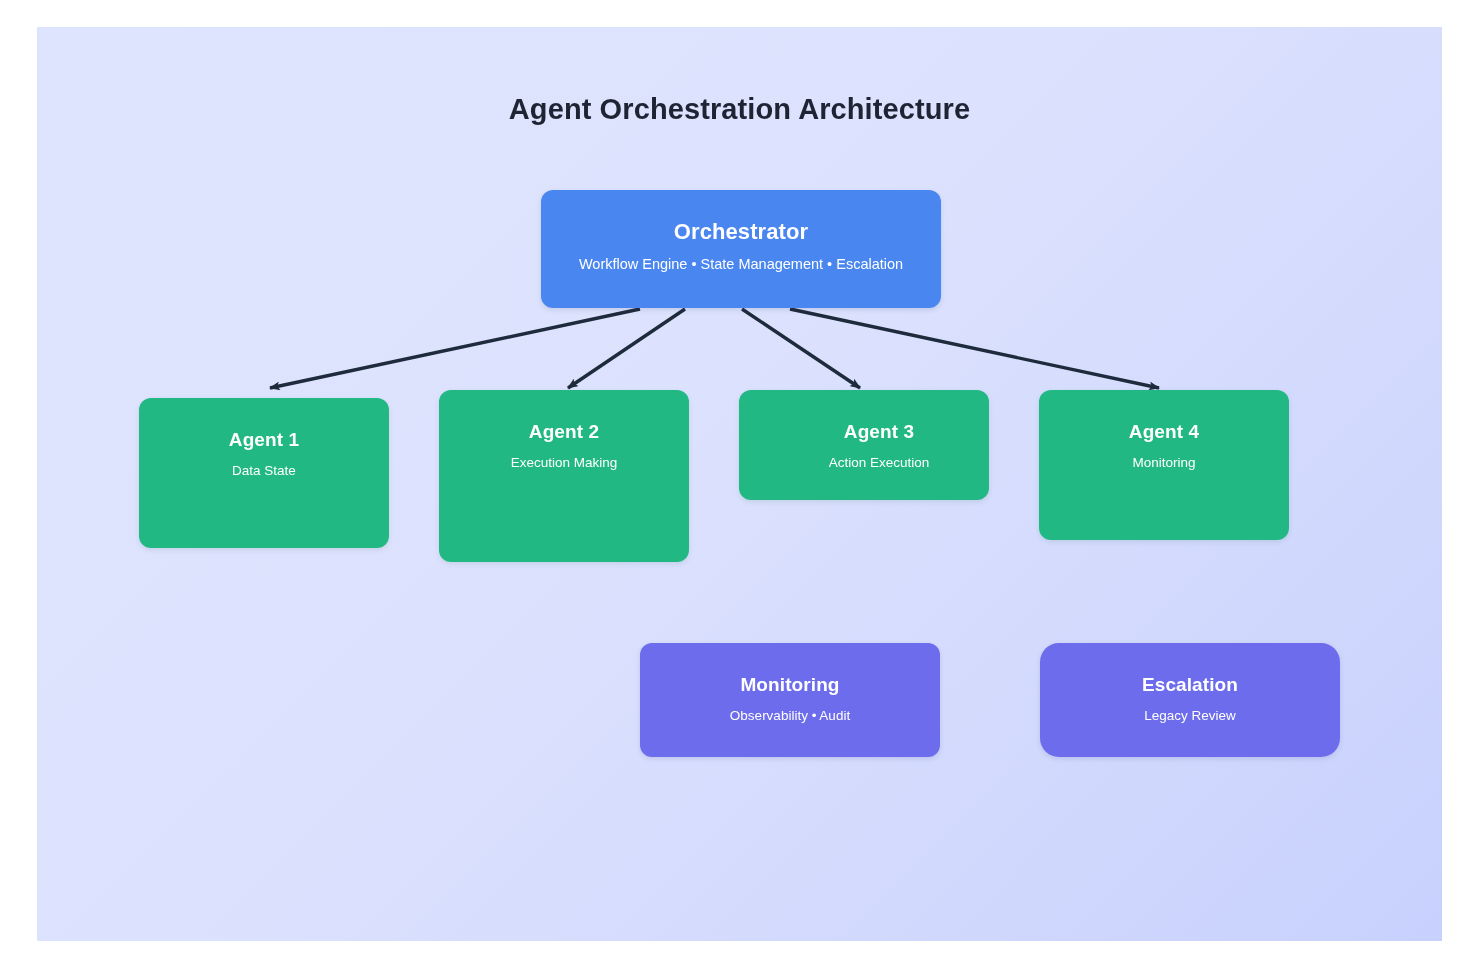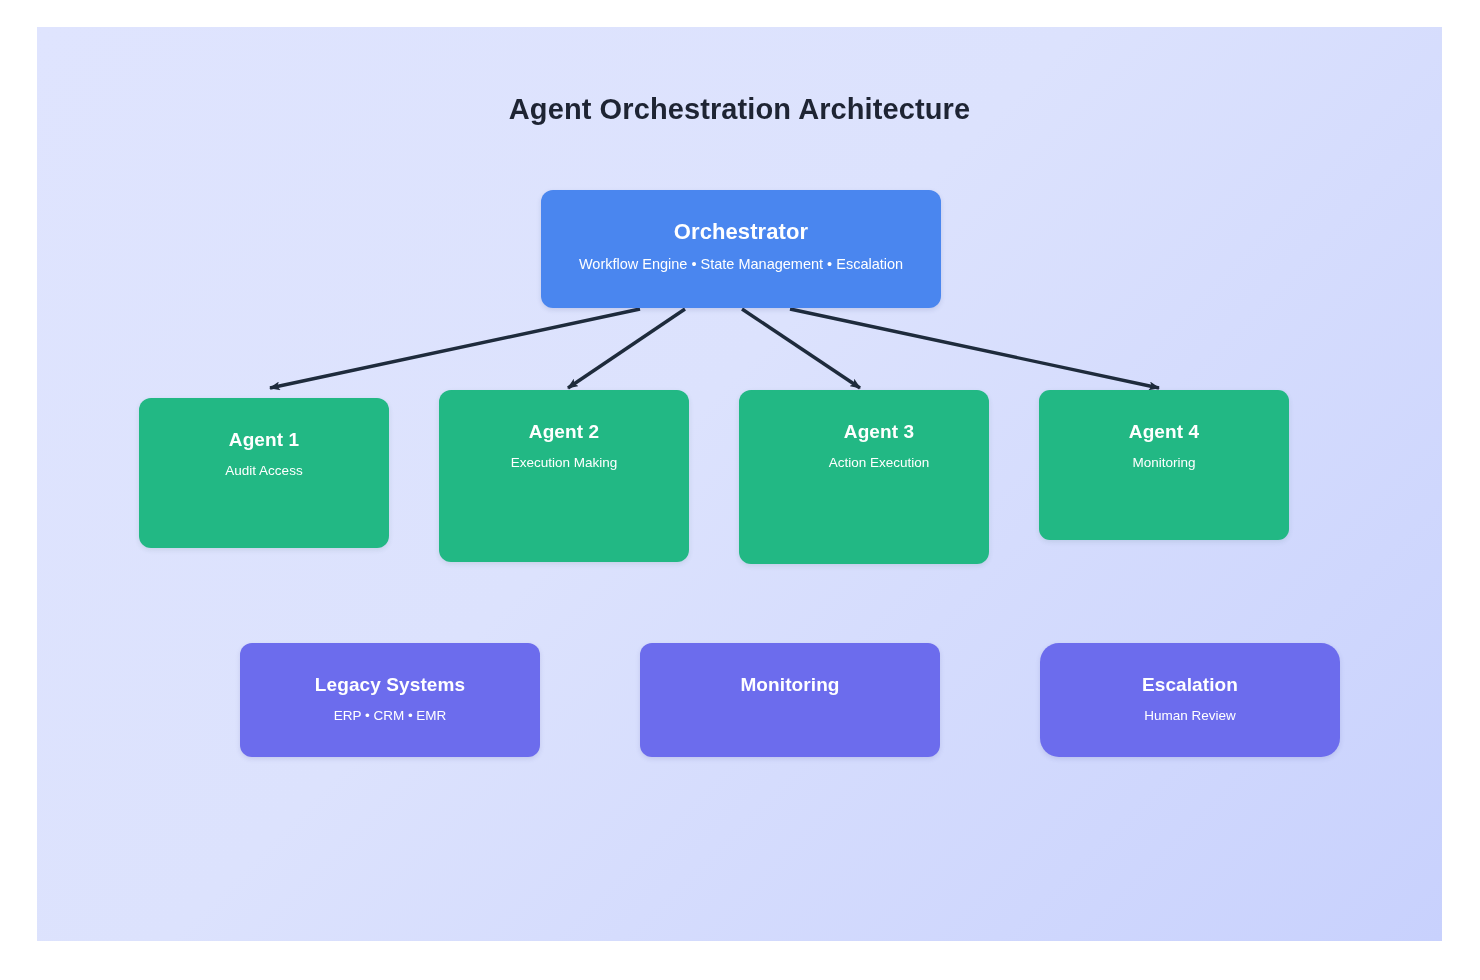--- a/index.html
+++ b/index.html
@@ -116,46 +116,43 @@
       <line x1="753" y1="282" x2="1122" y2="361" stroke="#1e2b3c" stroke-width="3.4" marker-end="url(#arrowhead)"></line>
     </svg>
 
     <div class="node orchestrator" style="left:504px; top:163px; width:400px; height:118px;">
       <div class="node-title">Orchestrator</div>
       <div class="node-sub">Workflow Engine • State Management • Escalation</div>
     </div>
 
     <div class="node agent" style="left:102px; top:371px; width:250px; height:150px;">
       <div class="node-title">Agent 1</div>
-      <div class="node-sub">Audit Access</div>
+      <div class="node-sub">Data State</div>
     </div>
 
     <div class="node agent" style="left:402px; top:363px; width:250px; height:172px;">
       <div class="node-title">Agent 2</div>
       <div class="node-sub">Execution Making</div>
     </div>
 
-    <div class="node agent" style="left:702px; top:363px; width:250px; height:174px;padding-left:30px;">
+    <div class="node agent" style="left:702px; top:363px; width:250px; height:110px;padding-left:30px;">
       <div class="node-title">Agent 3</div>
       <div class="node-sub">Action Execution</div>
     </div>
 
-    <div class="node agent" style="left:1002px; top:363px; width:250px; height:150px;border-radius:11px;">
+    <div class="node agent" style="left:1002px; top:363px; width:250px; height:150px;">
       <div class="node-title">Agent 4</div>
       <div class="node-sub">Monitoring</div>
     </div>
 
-    <div class="node support" style="left:203px; top:616px; width:300px; height:114px;">
-      <div class="node-title">Legacy Systems</div>
-      <div class="node-sub">ERP • CRM • EMR</div>
-    </div>
 
     <div class="node support" style="left:603px; top:616px; width:300px; height:114px;">
       <div class="node-title">Monitoring</div>
+      <div class="node-sub">Observability • Audit</div>
     </div>
 
     <div class="node support" style="left:1003px; top:616px; width:300px; height:114px;border-radius:19px;">
       <div class="node-title">Escalation</div>
-      <div class="node-sub">Human Review</div>
+      <div class="node-sub">Legacy Review</div>
     </div>
 
   </div>
 </div>
 
 </body></html>

